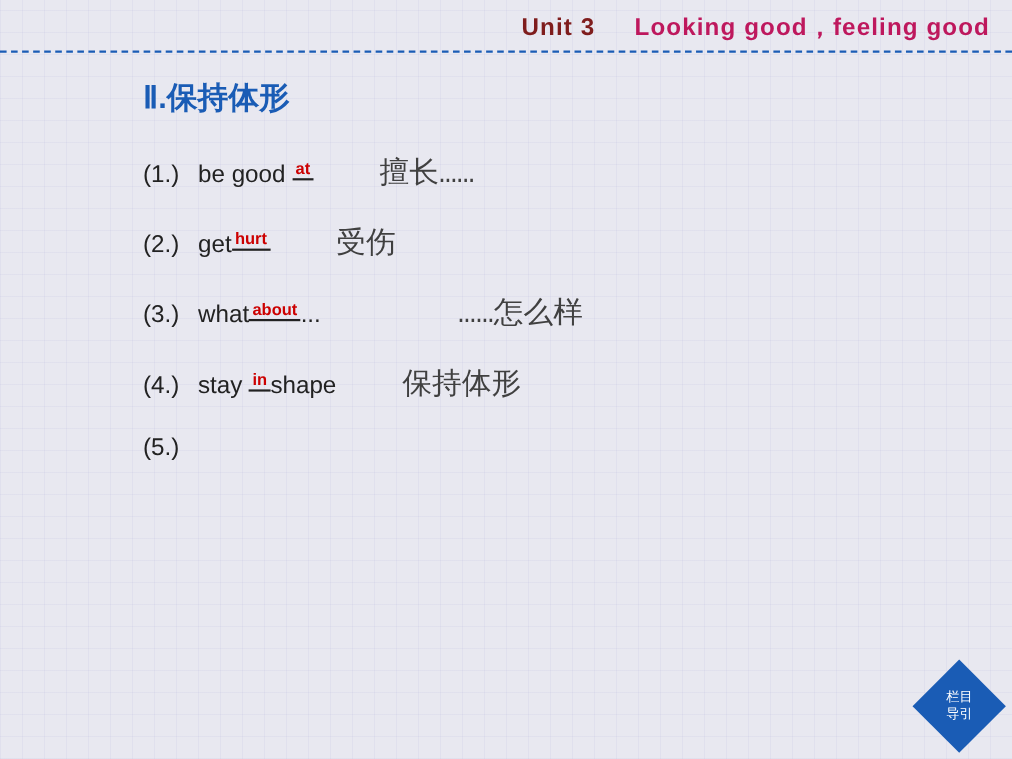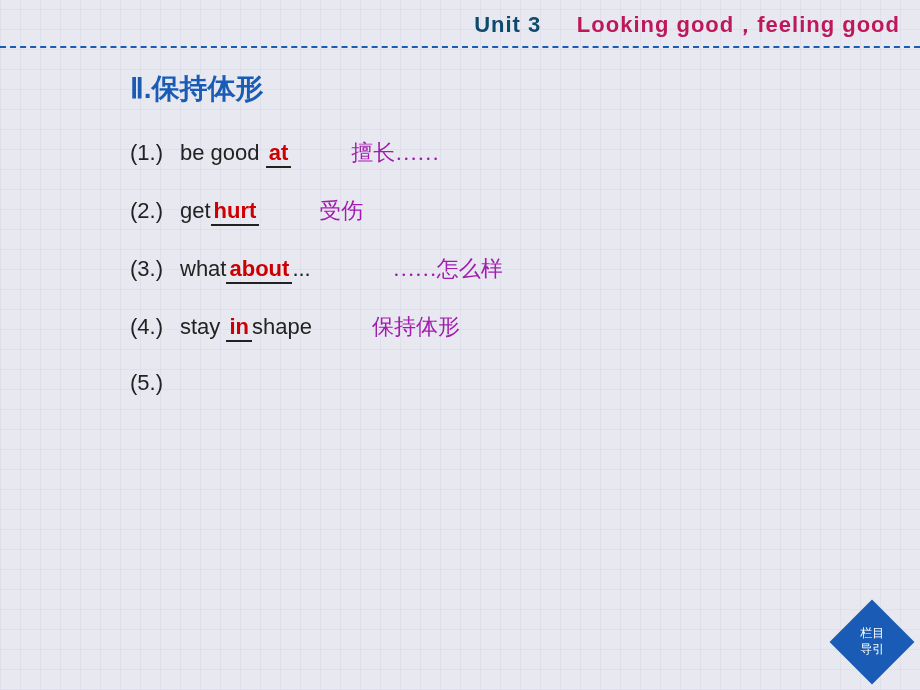--- a/index.html
+++ b/index.html
@@ -28,21 +28,21 @@
 
     .header-title {
       font-size: 22px;
       font-weight: bold;
       color: #1a5cb5;
       font-family: Arial, sans-serif;
       letter-spacing: 1px;
     }
 
     .header-title .unit-num {
-      color: #0c4a6e;
+      color: #7f1d1d;
     }
 
     .header-title .subtitle {
       color: #be185d;
     }
 
     .content {
       position: absolute;
       top: 70px;
       left: 130px;
@@ -82,31 +82,31 @@
       display: inline-flex;
       align-items: flex-start;
       font-size: 22px;
       color: #222;
     }
 
     .blank-answer {
       display: inline-block;
       color: #cc0000;
       font-weight: bold;
-      font-size: 22px;
+      font-size: 15px;
       border-bottom: 2px solid #222;
       padding: 0 3px;
       font-family: Arial, sans-serif;
     }
 
     .translation {
       margin-left: 60px;
-      font-size: 22px;
-      color: #a21caf;
-      font-family: Liberation Serif, serif;
+      font-size: 27px;
+      color: #404040;
+      font-family: Liberation Mono, monospace;
     }
 
     .nav-diamond {
       position: absolute;
       bottom: 18px;
       right: 18px;
       width: 60px;
       height: 60px;
     }
 

